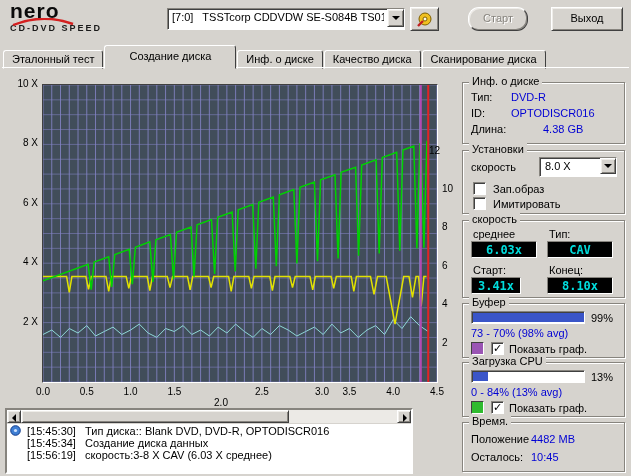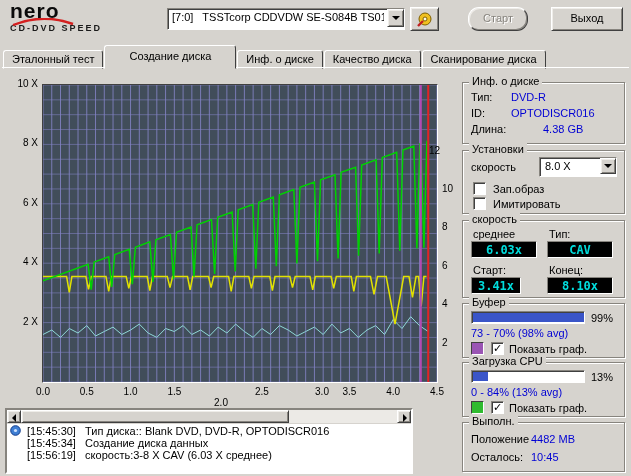--- a/index.html
+++ b/index.html
@@ -243,21 +243,21 @@
         <div class="pfill" id="pfill-cpu" style="width: 13%;"></div>
       </div>
     <span class="g-label" style="left:128px;top:8px;">13%</span>
     <span class="g-value" style="left:8px;top:23px;">0 - 84% (13% avg)</span>
     <span class="swatch" id="swatch-cpu" style="left: 8px; top: 38px; background: rgb(47, 187, 47);"></span>
     <span class="cb-box" id="cb-cpu" style="left:28px;top:38px;">✓</span>
     <span class="g-label" style="left:46px;top:39px;">Показать граф.</span>
   </div>
 
   <div class="group" style="top:422px;height:50px;">
-    <span class="group-title">Выполн.</span>
+    <span class="group-title">Время.</span>
     <span class="g-label" style="left:8px;top:10px;">Положение</span>
     <span class="g-value" style="left:68px;top:10px;">4482 MB</span>
     <span class="g-label" style="left:8px;top:28px;">Осталось:</span>
     <span class="g-value" style="left:68px;top:28px;">10:45</span>
   </div>
 
   <div class="log-panel">
     <div class="hscroll">
       <span class="sb-btn left raised">
           <span class="tri-left"></span>

